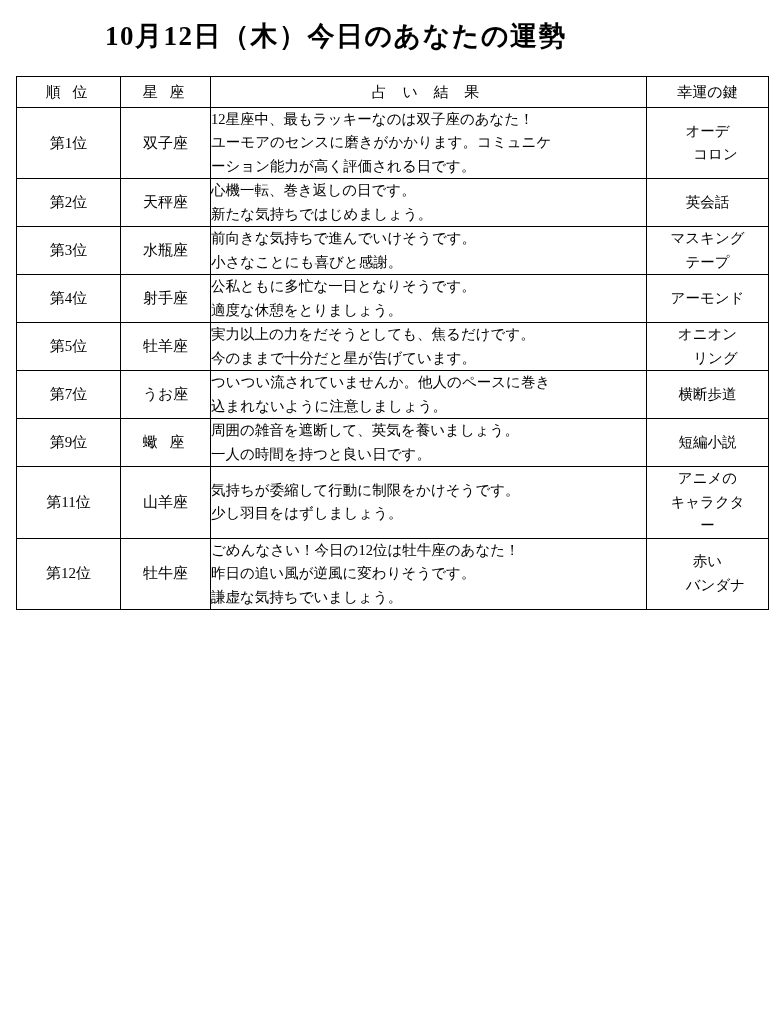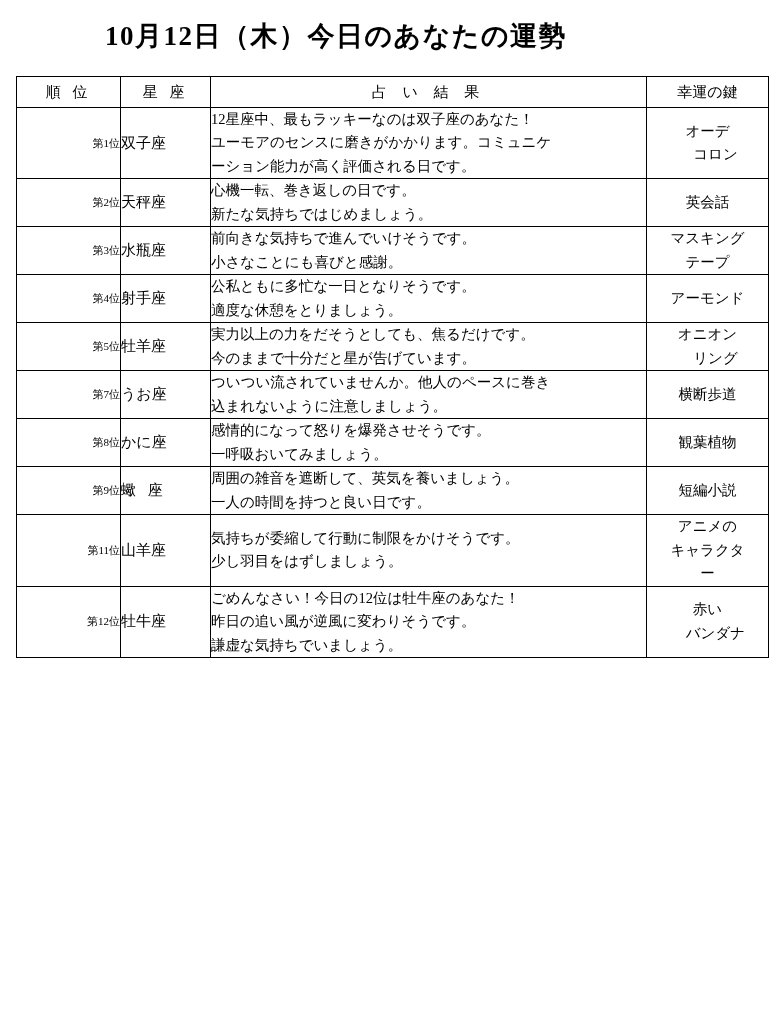--- a/index.html
+++ b/index.html
@@ -53,25 +53,25 @@
   .sp-wide {
     letter-spacing: 6px;
     padding-left: 6px;
     margin-left: 20px;
   }
   .sp-med {
     letter-spacing: 4px;
     padding-left: 4px;
   }
   td.rank {
-    text-align: right;
-    font-size: 11px;
+    text-align: center;
+    font-size: 15px;
   }
   td.sign {
-    text-align: left;
+    text-align: center;
     font-size: 15px;
   }
   td.result {
     padding: 6px 6px 6px 9px;
     line-height: 1.62;
     text-align: left;
   }
   td.key {
     padding: 6px 4px 6px 7px;
     line-height: 1.62;
@@ -169,31 +169,20 @@
           <td class="sign">うお座</td>
           <td class="result">
             <span class="line">ついつい流されていませんか。他人のペースに巻き</span>
             <span class="line">込まれないように注意しましょう。</span>
           </td>
           <td class="key">
             <span class="line">横断歩道</span>
           </td>
         </tr>
         <tr>
-          <td class="rank">第8位</td>
-          <td class="sign">かに座</td>
-          <td class="result">
-            <span class="line">感情的になって怒りを爆発させそうです。</span>
-            <span class="line">一呼吸おいてみましょう。</span>
-          </td>
-          <td class="key">
-            <span class="line">観葉植物</span>
-          </td>
-        </tr>
-        <tr>
           <td class="rank">第9位</td>
           <td class="sign sign-spaced">蠍 座</td>
           <td class="result">
             <span class="line">周囲の雑音を遮断して、英気を養いましょう。</span>
             <span class="line">一人の時間を持つと良い日です。</span>
           </td>
           <td class="key">
             <span class="line">短編小説</span>
           </td>
         </tr>

